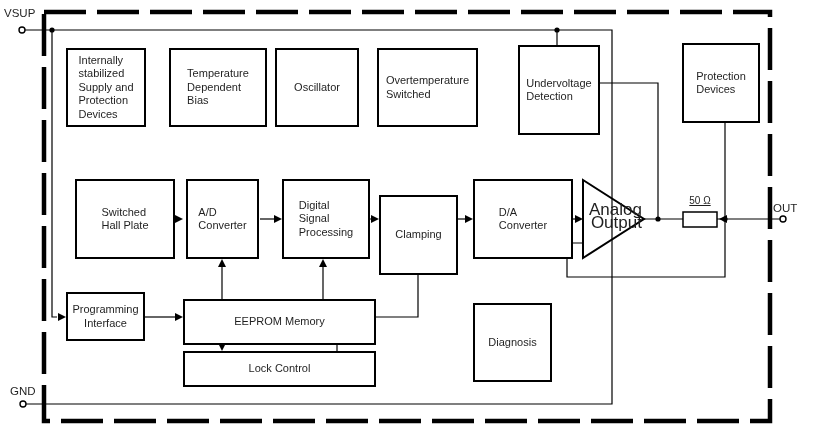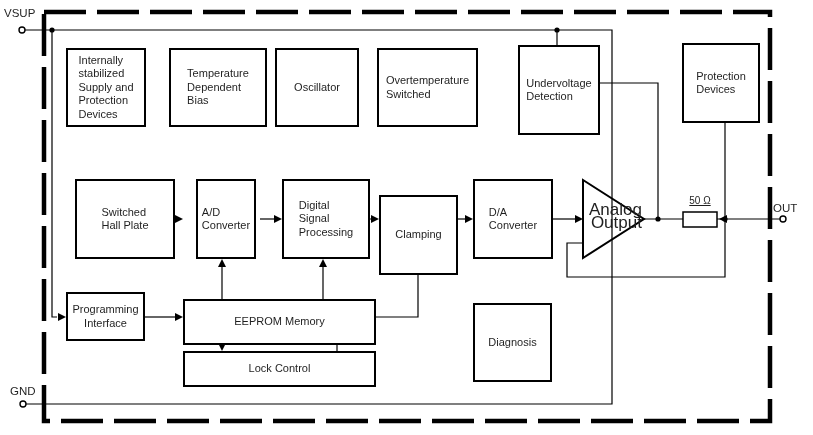--- a/index.html
+++ b/index.html
@@ -109,33 +109,33 @@
     </div>
   <div class="box" style="left:682px;top:43px;width:78px;height:80px">
     <span>Protection
 Devices</span>
     </div>
 
   <div class="box" style="left:75px;top:179px;width:100px;height:80px">
     <span>Switched
 Hall Plate</span>
     </div>
-  <div class="box" style="left:196px;top:179px;width:60px;height:80px">
+  <div class="box" style="left:186px;top:179px;width:73px;height:80px">
     <span>A/D
 Converter</span>
     </div>
   <div class="box" style="left:282px;top:179px;width:88px;height:80px">
     <span>Digital
 Signal
 Processing</span>
     </div>
   <div class="box" style="left:379px;top:195px;width:79px;height:80px">
     <span>Clamping</span>
     </div>
-  <div class="box" style="left:473px;top:179px;width:80px;height:80px">
+  <div class="box" style="left:473px;top:179px;width:100px;height:80px">
     <span>D/A
 Converter</span>
     </div>
 
   <div class="box center" style="left:66px;top:292px;width:79px;height:49px">
     <span>Programming
 Interface</span>
     </div>
   <div class="box center" style="left:183px;top:299px;width:193px;height:46px">
     <span>EEPROM Memory</span>

